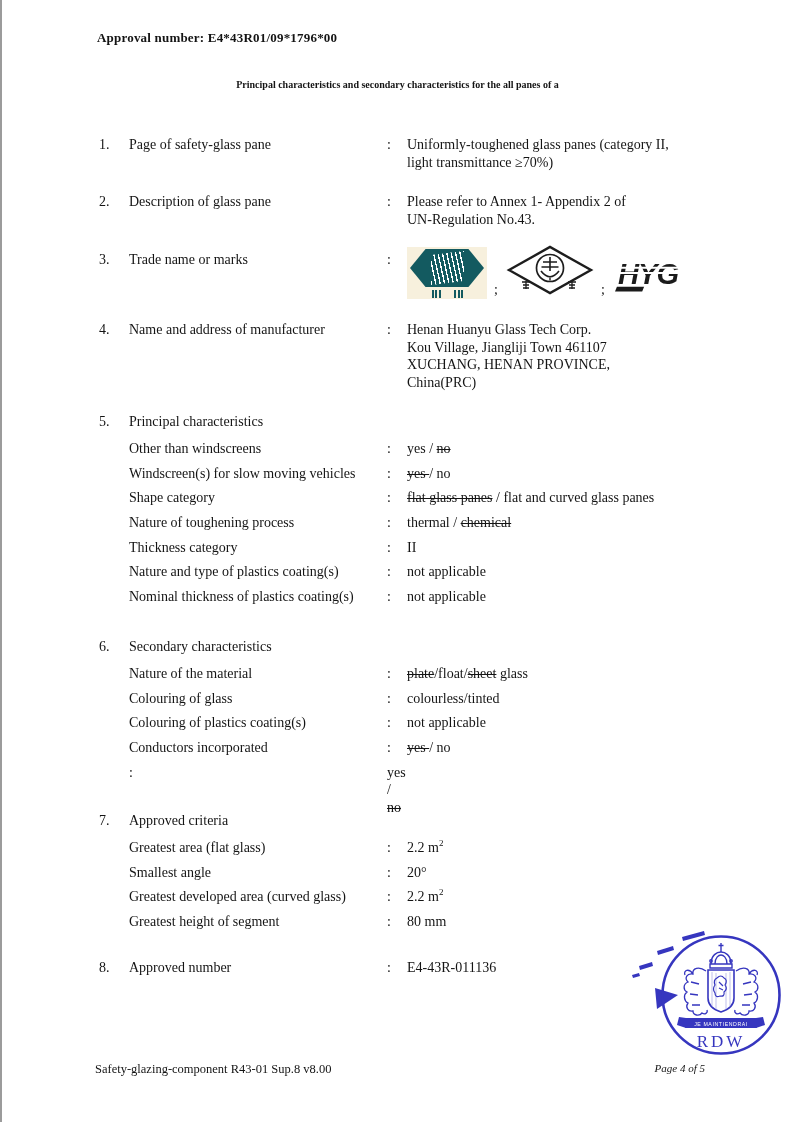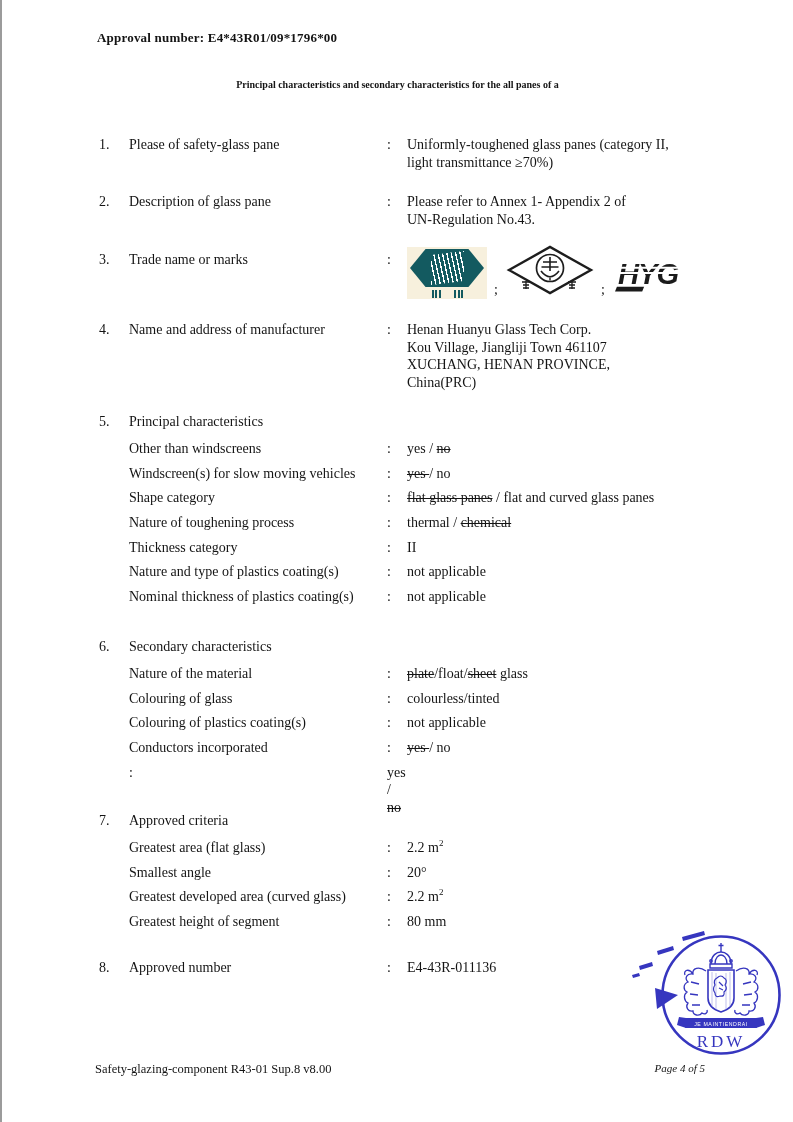--- a/index.html
+++ b/index.html
@@ -48,21 +48,21 @@
 
 <div class="approval">Approval number: E4*43R01/09*1796*00</div>
 
 <div class="title">
   <div>Principal characteristics and secondary characteristics for the all panes of a</div>
 </div>
 
 <div class="sec" id="sec0">
   <div class="row">
     <span class="num">1.</span>
-    <span class="label">Please of safety-glass pane</span>
+    <span class="label">Page of safety-glass pane</span>
     <span class="colon">:</span>
     <span class="value">
         <div class="vline"><span>Uniformly-toughened glass panes (category II,</span></div>
         <div class="vline"><span>light transmittance ≥70%)</span></div>
       </span>
   </div>
 </div>
 
 <div class="sec" id="sec1">
   <div class="row">

